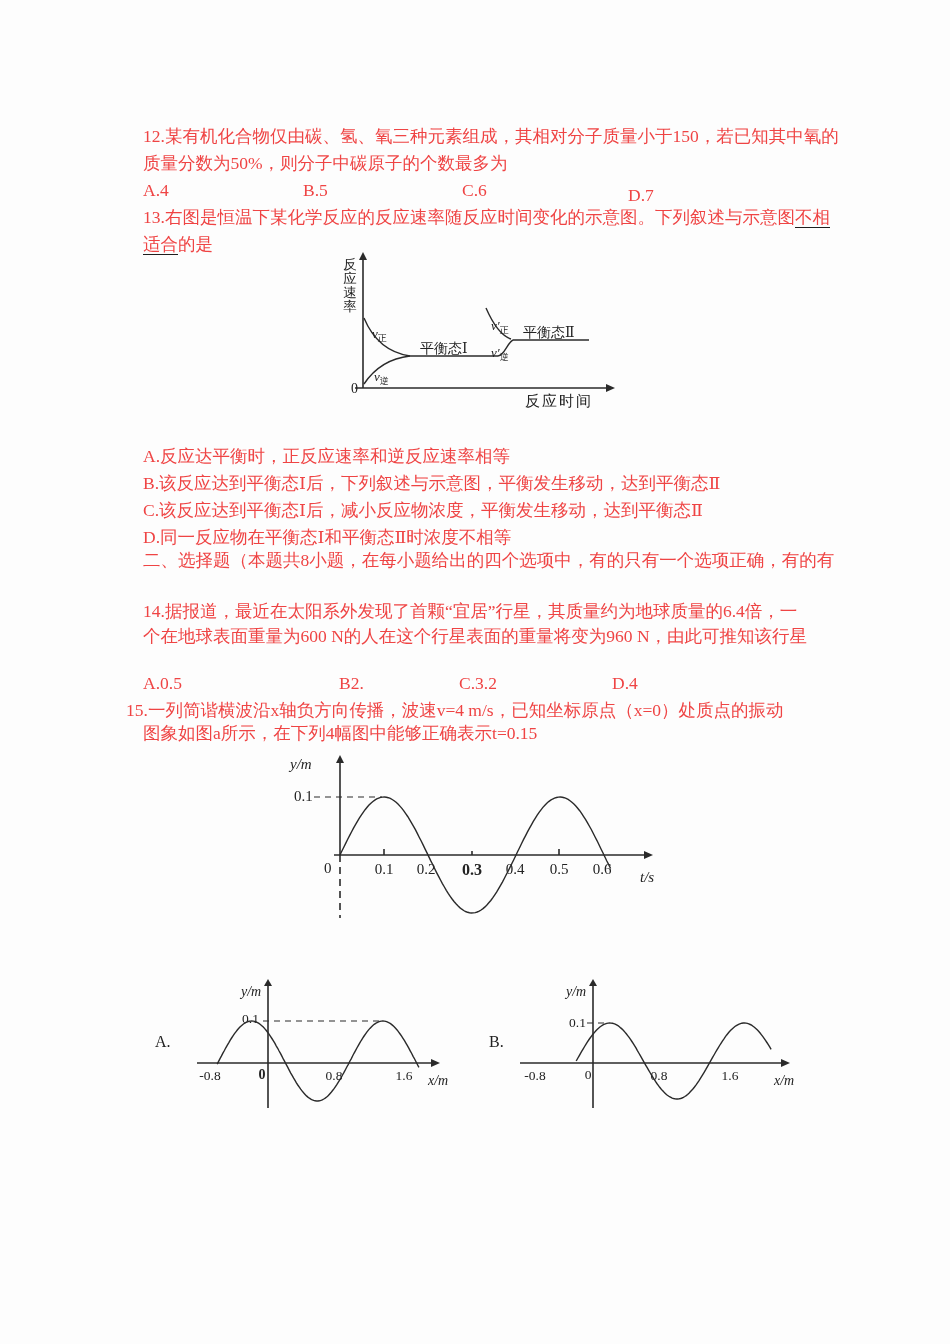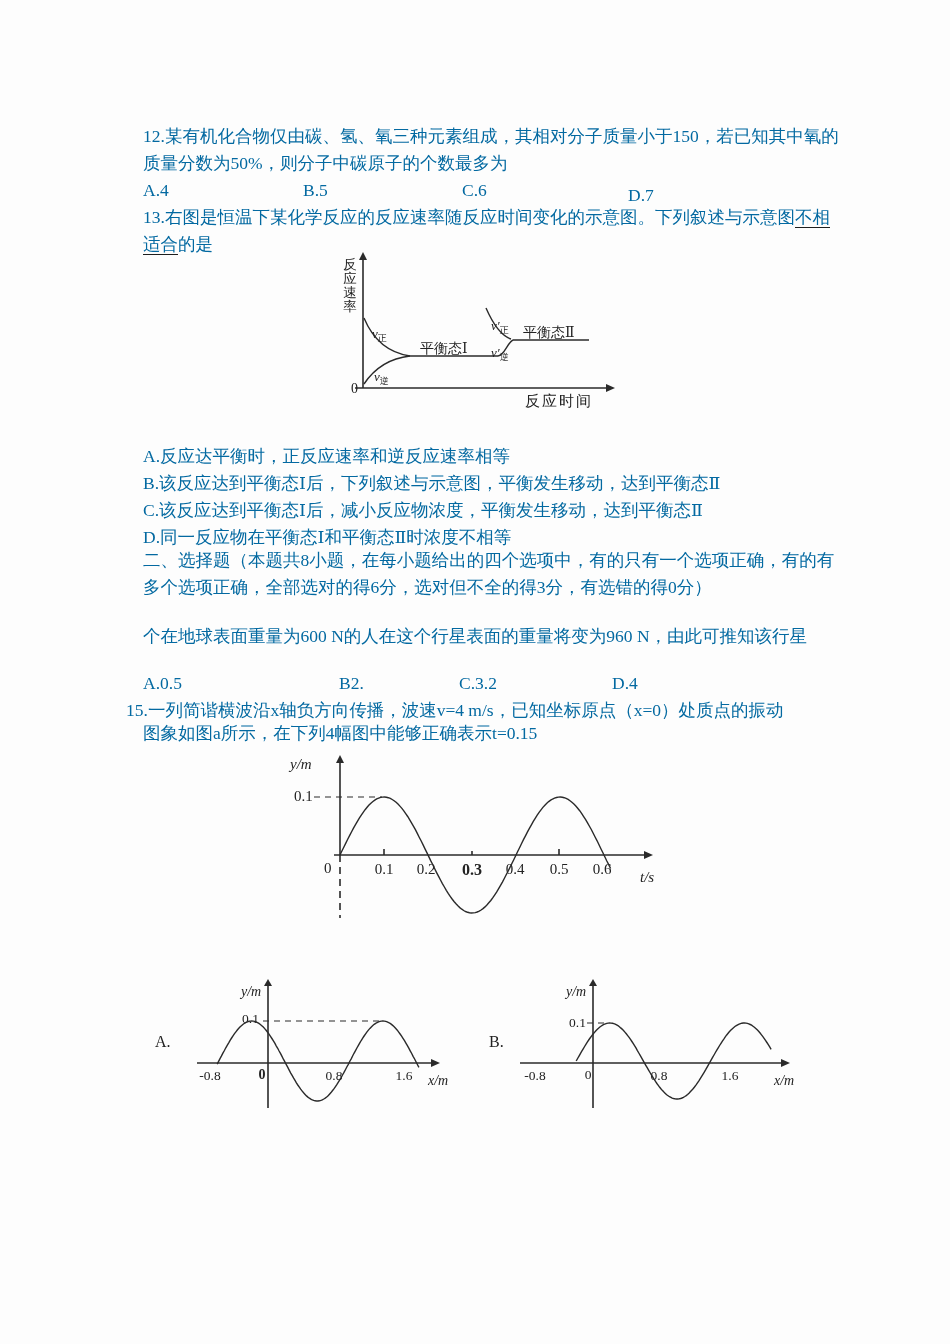--- a/index.html
+++ b/index.html
@@ -1,19 +1,19 @@
 <!DOCTYPE html>
 <html><head>
 <meta charset="utf-8">
 <style>
   html,body { margin:0; padding:0; }
   .page {
     position:relative; width:950px; height:1344px; background:#fdfdfd;
     font-family:"Liberation Serif","DejaVu Serif",serif;
-    color:#0369a1; font-size:17.5px; line-height:27px; overflow:hidden;
+    color:#ef4444; font-size:17.5px; line-height:27px; overflow:hidden;
   }
   .tline { position:absolute; white-space:nowrap; }
   .opt { position:absolute; white-space:nowrap; }
   .u { border-bottom:1.4px solid #1e1e1e; }
   svg { position:absolute; overflow:visible; }
   svg text { fill:#222; }
   .ax { stroke:#2a2a2a; stroke-width:1.6; fill:none; }
   .crv { stroke:#2a2a2a; stroke-width:1.4; fill:none; }
   .dash { stroke:#2a2a2a; stroke-width:1.2; fill:none; stroke-dasharray:6 5; }
   .arrow { fill:#2a2a2a; stroke:none; }
@@ -69,22 +69,22 @@
     <text style="font-size:14px" x="90" y="103">平衡态Ⅰ</text>
     <text style="font-size:14px" x="193" y="87">平衡态Ⅱ</text>
   </svg>
 
   <div class="tline" style="left:143px;top:443px">A.反应达平衡时，正反应速率和逆反应速率相等</div>
   <div class="tline" style="left:143px;top:470px">B.该反应达到平衡态Ⅰ后，下列叙述与示意图，平衡发生移动，达到平衡态Ⅱ</div>
   <div class="tline" style="left:143px;top:497px">C.该反应达到平衡态Ⅰ后，减小反应物浓度，平衡发生移动，达到平衡态Ⅱ</div>
   <div class="tline" style="left:143px;top:524px">D.同一反应物在平衡态Ⅰ和平衡态Ⅱ时浓度不相等</div>
 
   <div class="tline" style="left:143px;top:547px">二、选择题（本题共8小题，在每小题给出的四个选项中，有的只有一个选项正确，有的有</div>
-  <div class="tline" style="left:143px;top:574px">多个选项正确，全部选对的得6分，选对但不全的得3分，有选错的得0分）</div>
 
+  <div class="tline" style="left:143px;top:598px">14.据报道，最近在太阳系外发现了首颗“宜居”行星，其质量约为地球质量的6.4倍，一</div>
   <div class="tline" style="left:143px;top:623px">个在地球表面重量为600 N的人在这个行星表面的重量将变为960 N，由此可推知该行星</div>
   <span class="opt" style="left:143px;top:670px">A.0.5</span>
   <span class="opt" style="left:339px;top:670px">B2.</span>
   <span class="opt" style="left:459px;top:670px">C.3.2</span>
   <span class="opt" style="left:612px;top:670px">D.4</span>
 
   <div class="tline" style="left:126px;top:697px">15.一列简谐横波沿x轴负方向传播，波速v=4 m/s，已知坐标原点（x=0）处质点的振动</div>
   <div class="tline" style="left:143px;top:720px">图象如图a所示，在下列4幅图中能够正确表示t=0.15</div>
 
   <svg style="left:280px;top:753px" width="400" height="174" viewBox="0 0 400 174">

